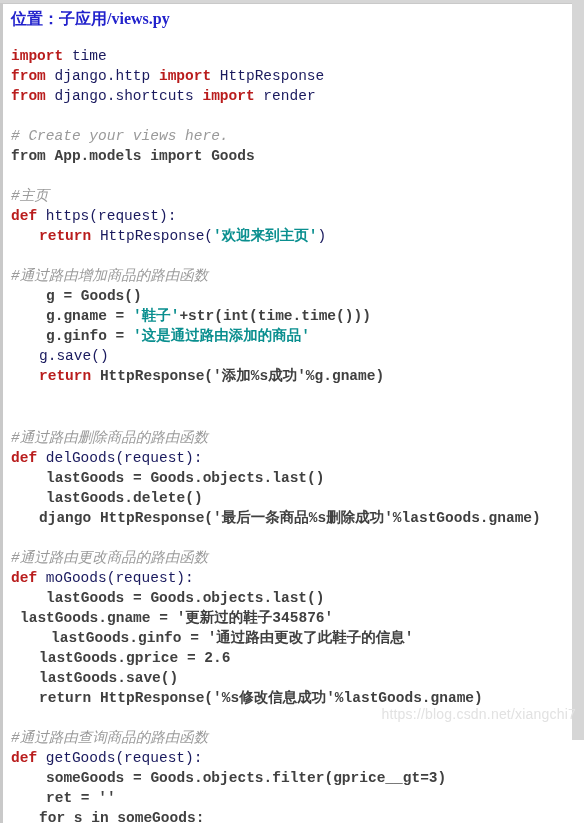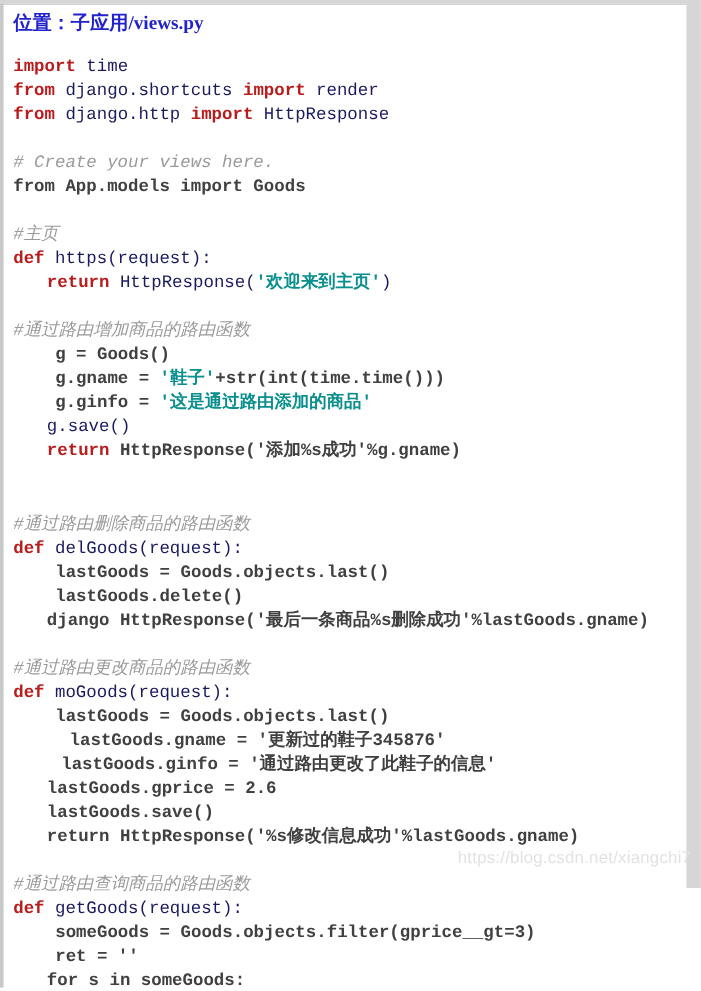--- a/index.html
+++ b/index.html
@@ -93,22 +93,22 @@
 <body>
 
 <div id="page">
 
   <div id="code-panel">
 
     <div class="doc-header">位置：子应用/views.py</div>
 
     <div id="code">
         <div class="line" style="padding-left: 8px;"><span class="kw">import</span><span class="name"> time</span></div>
+        <div class="line" style="padding-left: 8px;"><span class="kw">from</span><span class="name"> django.http </span><span class="kw">import</span><span class="name"> HttpResponse</span></div>
         <div class="line" style="padding-left: 8px;"><span class="kw">from</span><span class="name"> django.shortcuts </span><span class="kw">import</span><span class="name"> render</span></div>
-        <div class="line" style="padding-left: 8px;"><span class="kw">from</span><span class="name"> django.http </span><span class="kw">import</span><span class="name"> HttpResponse</span></div>
         <div class="line blank" style="padding-left: 8px;">&nbsp;</div>
         <div class="line" style="padding-left: 8px;"><span class="cmt"># Create your views here.</span></div>
         <div class="line" style="padding-left: 8px;"><span class="red">from App.models import Goods</span></div>
         <div class="line blank" style="padding-left: 8px;">&nbsp;</div>
         <div class="line" style="padding-left: 8px;"><span class="cmt">#主页</span></div>
         <div class="line" style="padding-left: 8px;"><span class="kw">def</span><span class="name"> https(request):</span></div>
         <div class="line" style="padding-left: 36px;"><span class="kw">return</span><span class="name"> HttpResponse(</span><span class="str">'欢迎来到主页'</span><span class="name">)</span></div>
         <div class="line blank" style="padding-left: 8px;">&nbsp;</div>
         <div class="line" style="padding-left: 8px;"><span class="cmt">#通过路由增加商品的路由函数</span></div>
         <div class="line" style="padding-left: 43px;"><span class="red">g = Goods()</span></div>
@@ -119,21 +119,21 @@
         <div class="line blank" style="padding-left: 8px;">&nbsp;</div>
         <div class="line" style="padding-left: 8px; margin-top: 22px;"><span class="cmt">#通过路由删除商品的路由函数</span></div>
         <div class="line" style="padding-left: 8px;"><span class="kw">def</span><span class="name"> delGoods(request):</span></div>
         <div class="line" style="padding-left: 43px;"><span class="red">lastGoods = Goods.objects.last()</span></div>
         <div class="line" style="padding-left: 43px;"><span class="red">lastGoods.delete()</span></div>
         <div class="line" style="padding-left: 36px;"><span class="red">django HttpResponse('最后一条商品%s删除成功'%lastGoods.gname)</span></div>
         <div class="line blank" style="padding-left: 8px;">&nbsp;</div>
         <div class="line" style="padding-left: 8px;"><span class="cmt">#通过路由更改商品的路由函数</span></div>
         <div class="line" style="padding-left: 8px;"><span class="kw">def</span><span class="name"> moGoods(request):</span></div>
         <div class="line" style="padding-left: 43px;"><span class="red">lastGoods = Goods.objects.last()</span></div>
-        <div class="line" style="padding-left: 55px;"><span class="red">lastGoods.gname = '更新过的鞋子345876'</span></div>
+        <div class="line" style="padding-left: 17px;"><span class="red">lastGoods.gname = '更新过的鞋子345876'</span></div>
         <div class="line" style="padding-left: 48px;"><span class="red">lastGoods.ginfo = '通过路由更改了此鞋子的信息'</span></div>
         <div class="line" style="padding-left: 36px;"><span class="red">lastGoods.gprice = 2.6</span></div>
         <div class="line" style="padding-left: 36px;"><span class="red">lastGoods.save()</span></div>
         <div class="line" style="padding-left: 36px;"><span class="red">return HttpResponse('%s修改信息成功'%lastGoods.gname)</span></div>
         <div class="line blank" style="padding-left: 8px;">&nbsp;</div>
         <div class="line" style="padding-left: 8px;"><span class="cmt">#通过路由查询商品的路由函数</span></div>
         <div class="line" style="padding-left: 8px;"><span class="kw">def</span><span class="name"> getGoods(request):</span></div>
         <div class="line" style="padding-left: 43px;"><span class="red">someGoods = Goods.objects.filter(gprice__gt=3)</span></div>
         <div class="line" style="padding-left: 43px;"><span class="red">ret = ''</span></div>
         <div class="line" style="padding-left: 36px;"><span class="red">for s in someGoods:</span></div>

